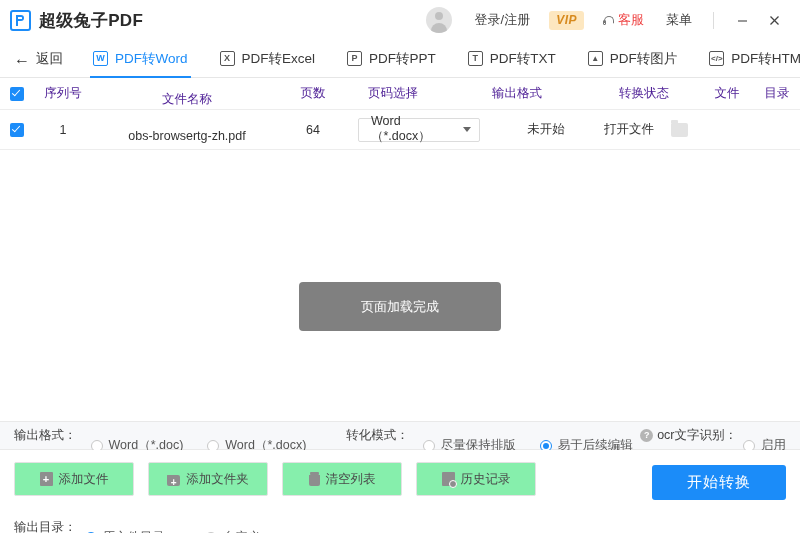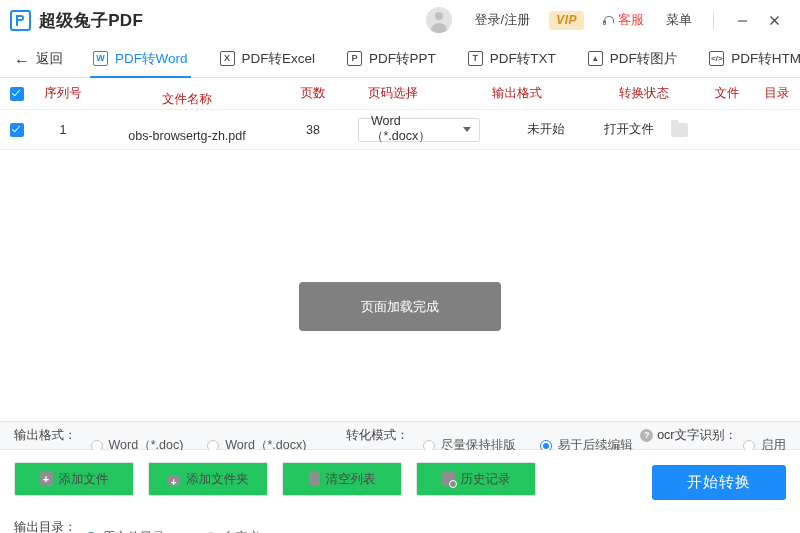--- a/index.html
+++ b/index.html
@@ -247,21 +247,21 @@
   .tab-icon.img-ico { font-size: 8px; }
 
   
   .table-head {
     height: 31px;
     flex: 0 0 31px;
     display: flex;
     align-items: center;
     border-bottom: 1px solid #ededed;
     font-size: 12.5px;
-    color: #b91c1c;
+    color: #4c1d95;
     background: #ffffff;
   }
   .table-row {
     height: 39px;
     flex: 0 0 39px;
     display: flex;
     align-items: center;
     border-bottom: 1px solid #ededed;
     font-size: 12.5px;
     color: #333;
@@ -440,21 +440,21 @@
   }
   .btn-row {
     display: flex;
     gap: 14px;
     padding-top: 12px;
   }
   .out-btn {
     width: 120px;
     height: 34px;
     border: 1px solid #e2e2e2;
-    background: #22c55e;
+    background: #86efac;
     border-radius: 2px;
     display: flex;
     align-items: center;
     justify-content: center;
     gap: 6px;
     font-size: 12.5px;
     color: #4a4a4a;
     box-sizing: border-box;
   }
   .mini-icon {
@@ -640,21 +640,21 @@
     <div class="c-dir">目录</div>
     <div class="c-del">移除</div>
   </div>
 
   <div class="table-row">
     <div class="c-chk">
       <span class="chk"></span>
     </div>
     <div class="c-seq">1</div>
     <div class="c-name">obs-browsertg-zh.pdf</div>
-    <div class="c-pages">38</div>
+    <div class="c-pages">64</div>
     <div class="c-fmt">
       <span class="select-btn">
         <span>Word（*.docx）</span>
         <span class="caret"></span>
       </span>
     </div>
     <div class="c-state">未开始</div>
     <div class="c-file">打开文件</div>
     <div class="c-dir">
       <span class="folder-icon"></span>

